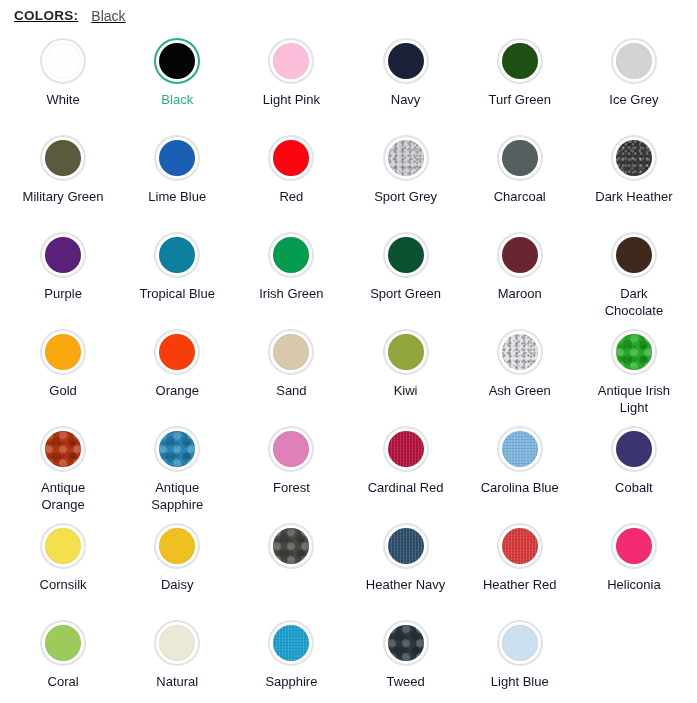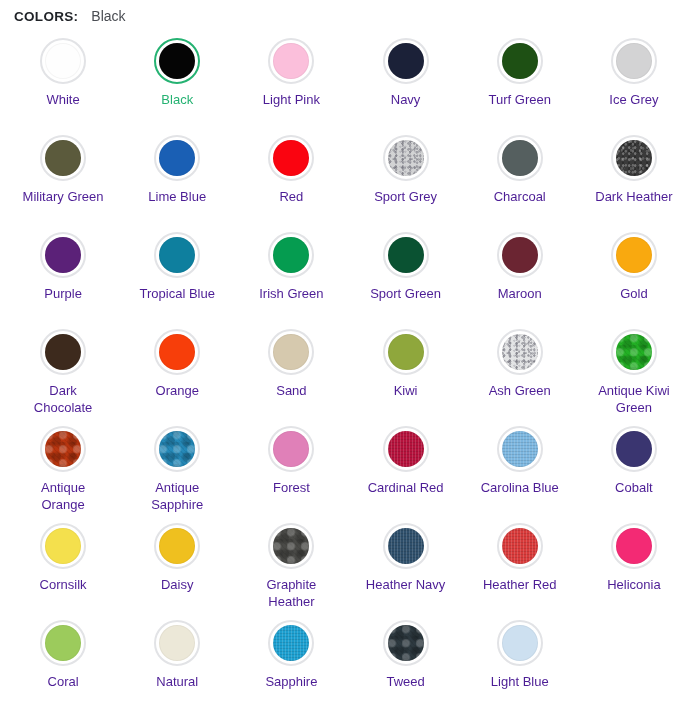--- a/index.html
+++ b/index.html
@@ -16,22 +16,23 @@
   }
 
   .color-picker {
     width: 697px;
     padding: 0;
   }
 
   
   .picker-header {
     display: flex;
-    align-items: center;
+    align-items: flex-start;
     padding: 8px 0 6px 14px;
+    text-decoration: underline;
   }
   .picker-header-label {
     font-size: 13.5px;
     font-weight: bold;
     letter-spacing: 0.3px;
     color: #1f2227;
     white-space: pre;
   }
   .picker-header-value {
     font-size: 14px;
@@ -81,21 +82,21 @@
     background-color: #ccc;
     background-repeat: repeat;
     box-shadow: inset 0 0 0 1px rgba(0,0,0,0.04);
   }
 
   .swatch-label {
     margin-top: 7px;
     font-size: 13px;
     line-height: 17px;
     text-align: center;
-    color: #4c1d95;
+    color: #0f172a;
     max-width: 86px;
     word-wrap: break-word;
   }
   .swatch-cell[data-selected="true"] .swatch-label {
     color: #25b272;
   }
 
   
   .tex-speckle-light {
     background-image:
@@ -241,32 +242,32 @@
         <div class="swatch-label">Sport Green</div>
       </div>
       <div class="swatch-cell" data-selected="false">
         <div class="swatch-ring">
           <div class="swatch-fill" style="background-color: rgb(107, 37, 50);"></div>
         </div>
         <div class="swatch-label">Maroon</div>
       </div>
       <div class="swatch-cell" data-selected="false">
         <div class="swatch-ring">
+          <div class="swatch-fill" style="background-color: rgb(61, 42, 29);"></div>
+        </div>
+        <div class="swatch-label">Dark Chocolate</div>
+      </div>
+      <div class="swatch-cell" data-selected="false">
+        <div class="swatch-ring">
           <div class="swatch-fill" style="background-color: rgb(249, 169, 15);"></div>
         </div>
         <div class="swatch-label">Gold</div>
       </div>
       <div class="swatch-cell" data-selected="false">
         <div class="swatch-ring">
-          <div class="swatch-fill" style="background-color: rgb(61, 42, 29);"></div>
-        </div>
-        <div class="swatch-label">Dark Chocolate</div>
-      </div>
-      <div class="swatch-cell" data-selected="false">
-        <div class="swatch-ring">
           <div class="swatch-fill" style="background-color: rgb(247, 62, 10);"></div>
         </div>
         <div class="swatch-label">Orange</div>
       </div>
       <div class="swatch-cell" data-selected="false">
         <div class="swatch-ring">
           <div class="swatch-fill" style="background-color: rgb(214, 201, 174);"></div>
         </div>
         <div class="swatch-label">Sand</div>
       </div>
@@ -279,21 +280,21 @@
       <div class="swatch-cell" data-selected="false">
         <div class="swatch-ring">
           <div class="swatch-fill tex-speckle-light" style="background-color: rgb(227, 228, 229);"></div>
         </div>
         <div class="swatch-label">Ash Green</div>
       </div>
       <div class="swatch-cell" data-selected="false">
         <div class="swatch-ring">
           <div class="swatch-fill tex-mottle" style="background-color: rgb(34, 176, 36);"></div>
         </div>
-        <div class="swatch-label">Antique Kiwi Green</div>
+        <div class="swatch-label">Antique Irish Light</div>
       </div>
       <div class="swatch-cell" data-selected="false">
         <div class="swatch-ring">
           <div class="swatch-fill tex-mottle" style="background-color: rgb(184, 53, 15);"></div>
         </div>
         <div class="swatch-label">Antique Orange</div>
       </div>
       <div class="swatch-cell" data-selected="false">
         <div class="swatch-ring">
           <div class="swatch-fill tex-mottle" style="background-color: rgb(37, 137, 184);"></div>
@@ -333,21 +334,20 @@
       <div class="swatch-cell" data-selected="false">
         <div class="swatch-ring">
           <div class="swatch-fill" style="background-color: rgb(239, 192, 31);"></div>
         </div>
         <div class="swatch-label">Daisy</div>
       </div>
       <div class="swatch-cell" data-selected="false">
         <div class="swatch-ring">
           <div class="swatch-fill tex-mottle" style="background-color: rgb(74, 74, 71);"></div>
         </div>
-        <div class="swatch-label">Graphite Heather</div>
       </div>
       <div class="swatch-cell" data-selected="false">
         <div class="swatch-ring">
           <div class="swatch-fill tex-weave" style="background-color: rgb(46, 79, 107);"></div>
         </div>
         <div class="swatch-label">Heather Navy</div>
       </div>
       <div class="swatch-cell" data-selected="false">
         <div class="swatch-ring">
           <div class="swatch-fill tex-weave" style="background-color: rgb(216, 58, 58);"></div>

